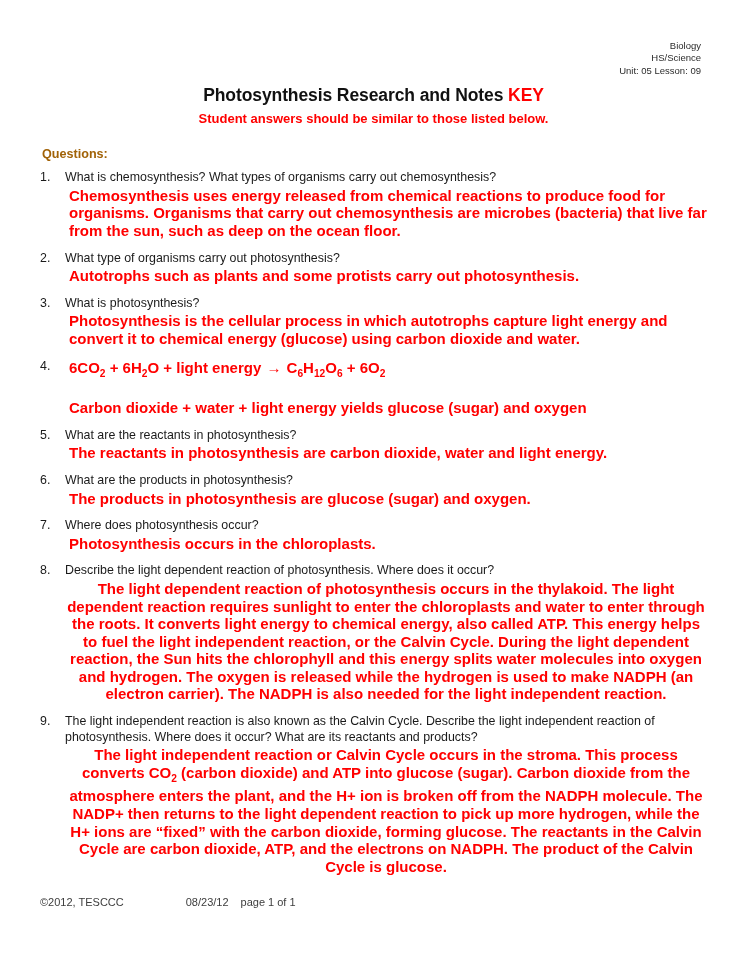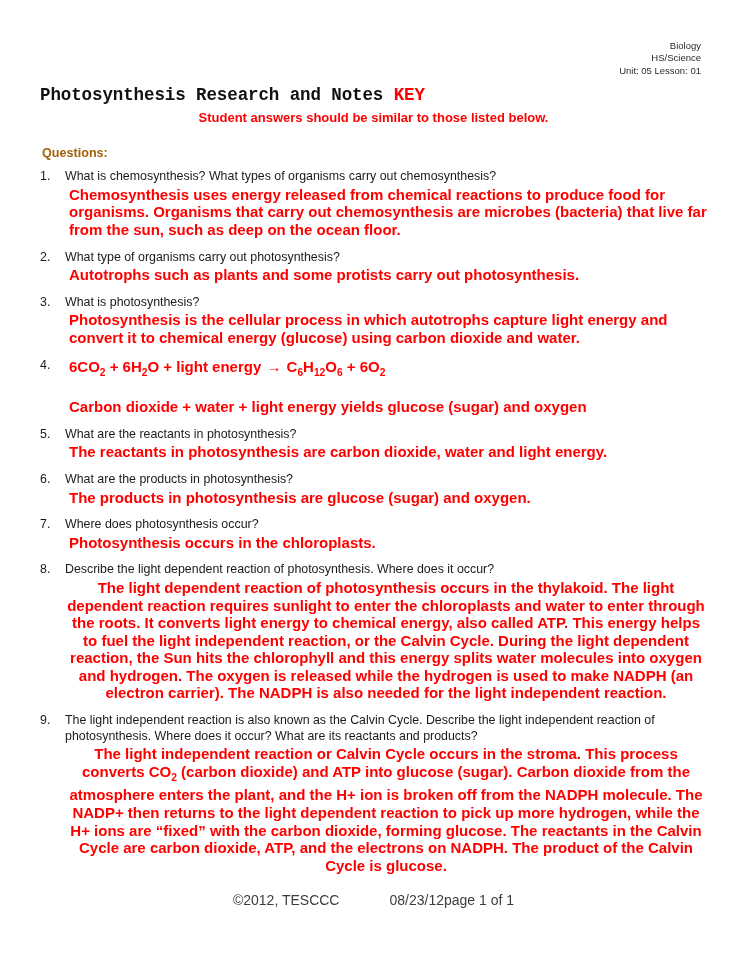--- a/index.html
+++ b/index.html
@@ -22,27 +22,26 @@
   
   .doc-header {
     text-align: right;
     font-size: 9.5px;
     line-height: 12.4px;
     color: #2b2b2b;
     margin: 0 6px 0 0;
   }
   
   .title {
-    text-align: left;
+    text-align: center;
     font-size: 17.5px;
     font-weight: bold;
     color: #111111;
     margin: 8px 0 0 0;
     letter-spacing: -0.1px;
-    font-family: Liberation Mono, monospace;
   }
   .title .key { color: #ff0000; }
   .subtitle {
     text-align: center;
     font-size: 13px;
     font-weight: bold;
     color: #ff0000;
     margin: 5px 0 0 0;
   }
   
@@ -90,36 +89,37 @@
   
   li.gap-sm { margin-bottom: 9px; }
   li.gap-md { margin-bottom: 14px; }
   
   .footer {
     position: absolute;
     left: 40px;
     right: 42px;
     bottom: 16px;
     display: flex;
-    justify-content: center;
+    justify-content: flex-start;
     align-items: baseline;
-    font-size: 14px;
+    font-size: 11px;
     color: #3d3d3d;
+    gap: 12px;
   }
   .footer .mid { margin-left: 22px; padding-left: 28px; }
 </style>
 </head>
 <body>
 
 <div class="page">
 
   <div class="doc-header">
     <div>Biology</div>
     <div>HS/Science</div>
-    <div>Unit: 05 Lesson: 01</div>
+    <div>Unit: 05 Lesson: 09</div>
   </div>
 
   <div class="title"><span>Photosynthesis Research and Notes </span><span class="key">KEY</span></div>
   <div class="subtitle">Student answers should be similar to those listed below.</div>
 
   <div class="questions-label">Questions:</div>
 
   <ol class="qlist">
 
     <li>

